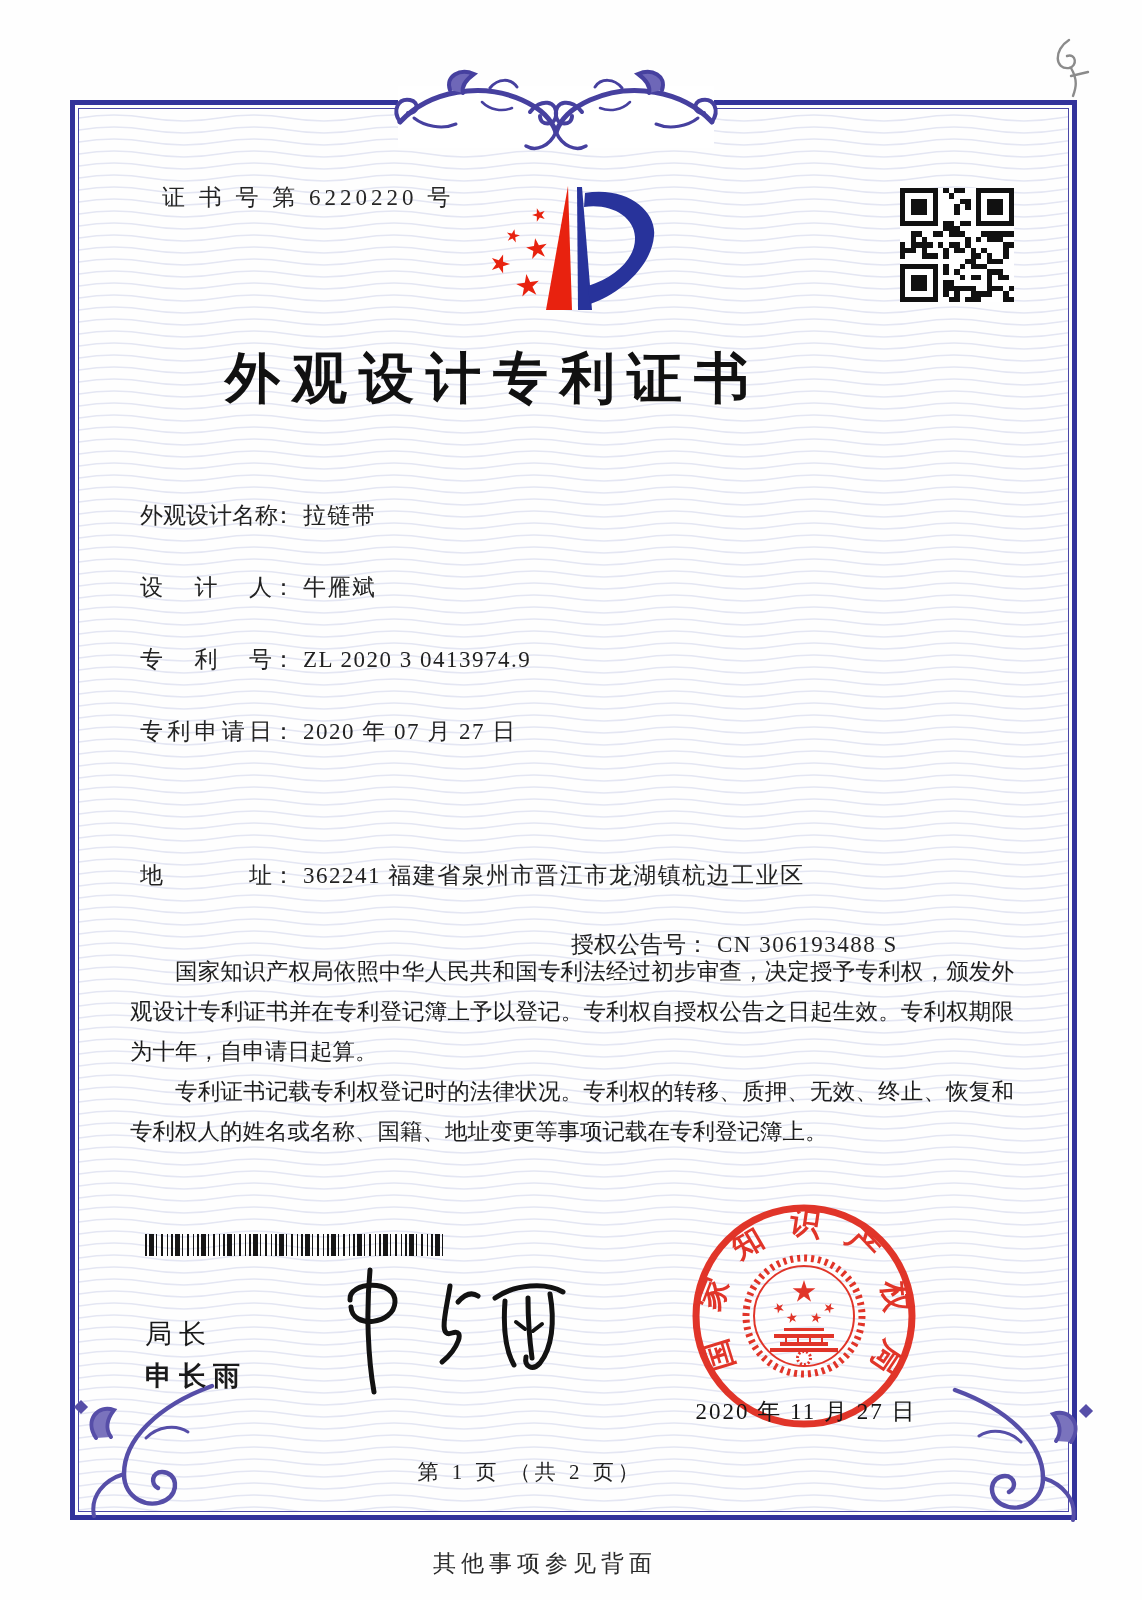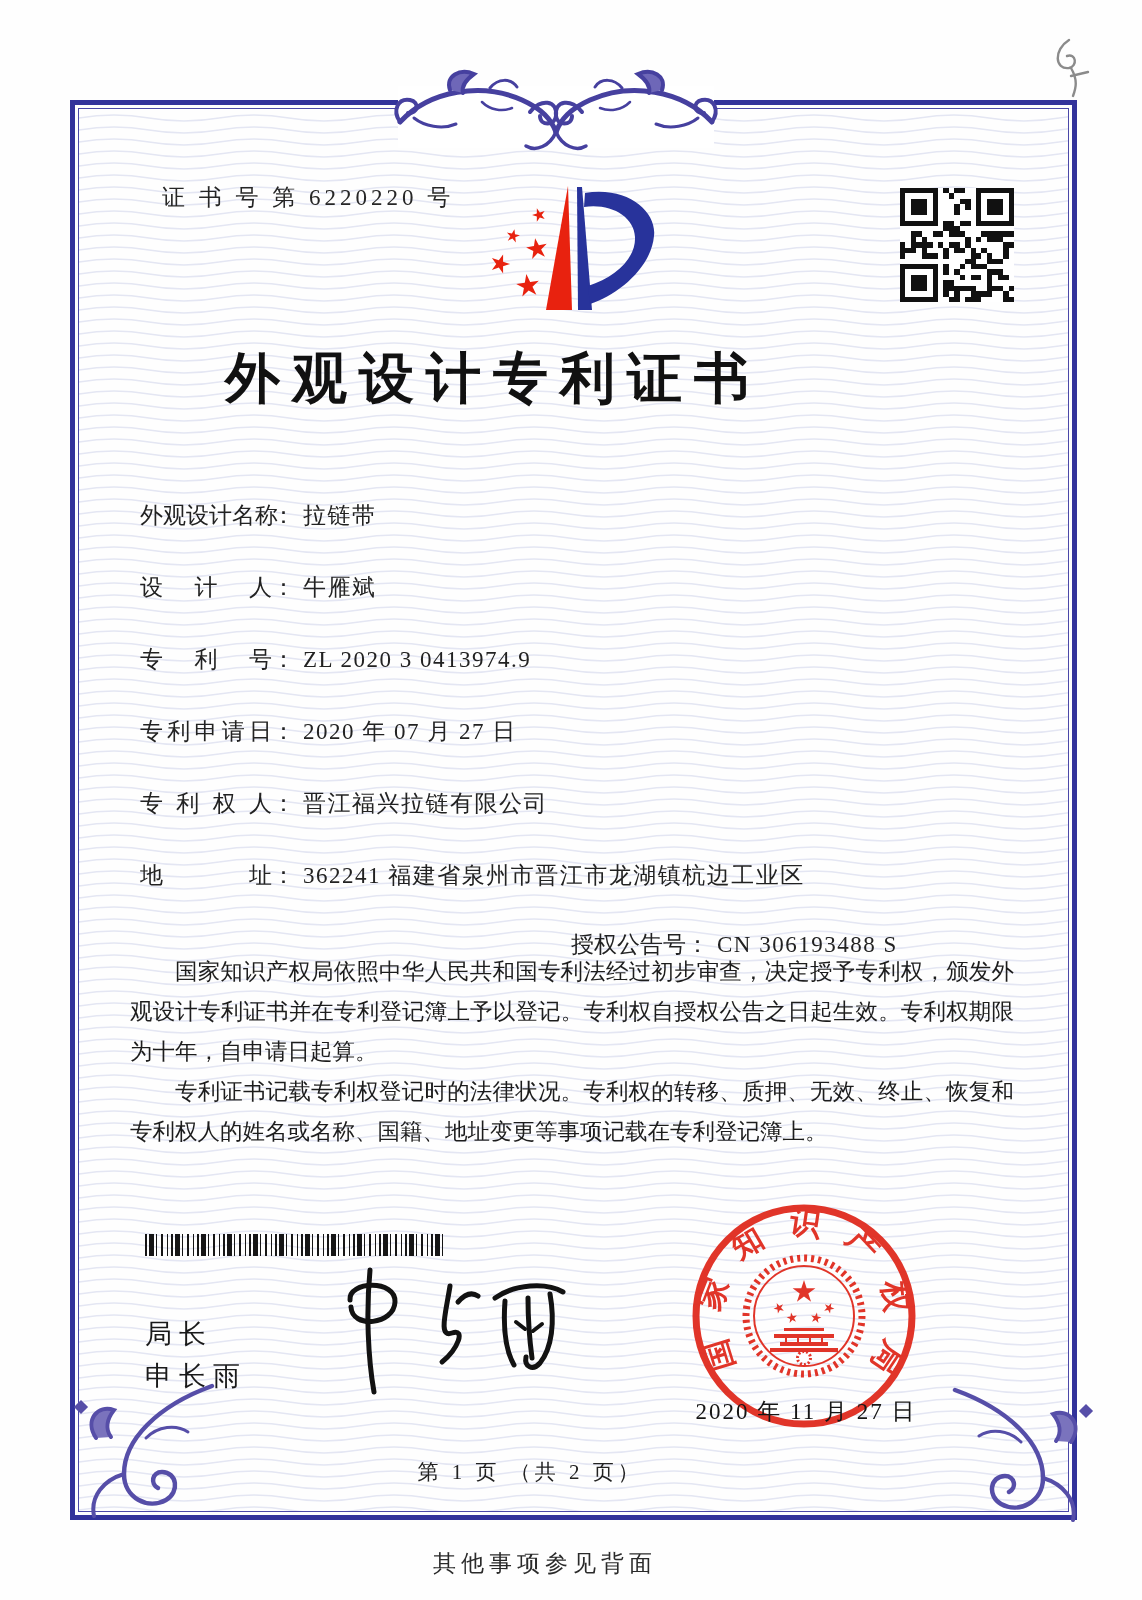--- a/index.html
+++ b/index.html
@@ -53,21 +53,21 @@
   .barcode {
     position:absolute; left:145px; top:1234px; width:300px; height:22px;
     background: repeating-linear-gradient(90deg,
       #161616 0 2px, transparent 2px 4px,
       #161616 4px 9px, transparent 9px 11px,
       #161616 11px 12px, transparent 12px 16px,
       #161616 16px 18px, transparent 18px 22px,
       #161616 22px 23px, transparent 23px 26px);
   }
   .signer-title { position:absolute; left:145px; top:1316px; font-size:27px; letter-spacing:7px; color:#1a1a1a; }
-  .signer-name  { position:absolute; left:145px; top:1358px; font-size:27px; letter-spacing:7px; color:#1a1a1a; }
+  .signer-name  { position:absolute; left:145px; top:1358px; font-size:27px; letter-spacing:7px; color:#1a1a1a;font-weight:bold; }
   .signature { position:absolute; left:300px; top:1252px; }
   .seal { position:absolute; left:688px; top:1200px; }
   .seal-date {
     position:absolute; left:690px; top:1396px; width:232px; text-align:center;
     font-size:23px; letter-spacing:2px; color:#151515;
   }
   .page-info {
     position:absolute; left:0; top:1458px; width:1060px; text-align:center;
     font-size:21px; letter-spacing:4px; color:#222;font-family:Liberation Serif, serif;
   }
@@ -302,23 +302,20 @@
   </div>
   <div class="row" style="top:572px">
     <span class="flabel">设计人</span><span class="fcolon">：</span><span class="fvalue">牛雁斌</span>
   </div>
   <div class="row" style="top:644px">
     <span class="flabel">专利号</span><span class="fcolon">：</span><span class="fvalue">ZL 2020 3 0413974.9</span>
   </div>
   <div class="row" style="top:716px">
     <span class="flabel">专利申请日</span><span class="fcolon">：</span><span class="fvalue">2020 年 07 月 27 日</span>
   </div>
-  <div class="row" style="top:788px">
-    <span class="flabel">专利权人</span><span class="fcolon">：</span><span class="fvalue">晋江福兴拉链有限公司</span>
-  </div>
   <div class="row" style="top:860px">
     <span class="flabel">地址</span><span class="fcolon">：</span><span class="fvalue">362241 福建省泉州市晋江市龙湖镇杭边工业区</span>
   </div>
   <div class="row2" style="left:571px; top:929px">
     <span>授权公告号</span><span class="fcolon">：</span><span class="fvalue">CN 306193488 S</span>
   </div>
 
   <div class="body-text">
     <p>国家知识产权局依照中华人民共和国专利法经过初步审查，决定授予专利权，颁发外观设计专利证书并在专利登记簿上予以登记。专利权自授权公告之日起生效。专利权期限为十年，自申请日起算。</p>
     <p>专利证书记载专利权登记时的法律状况。专利权的转移、质押、无效、终止、恢复和专利权人的姓名或名称、国籍、地址变更等事项记载在专利登记簿上。</p>

